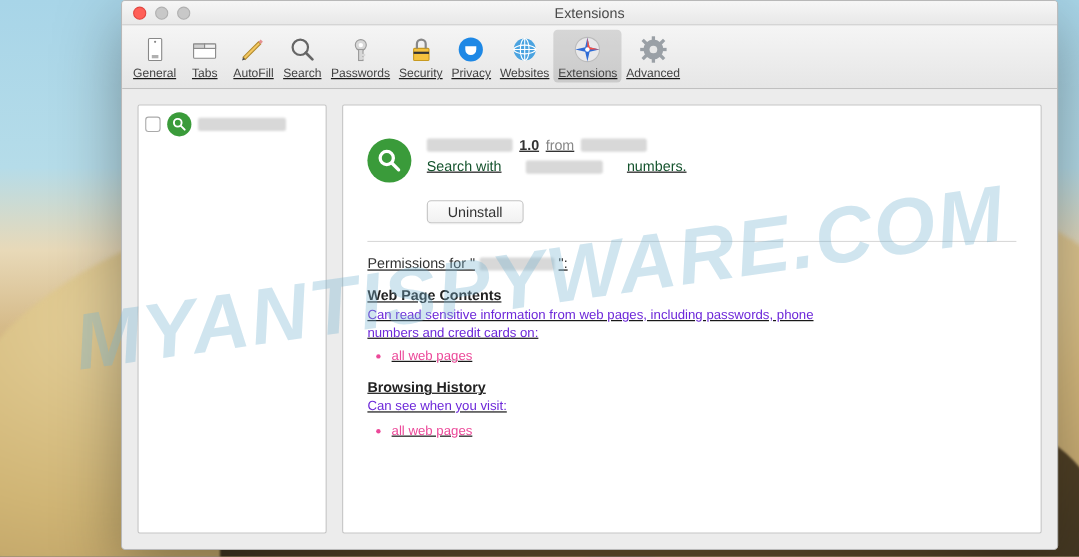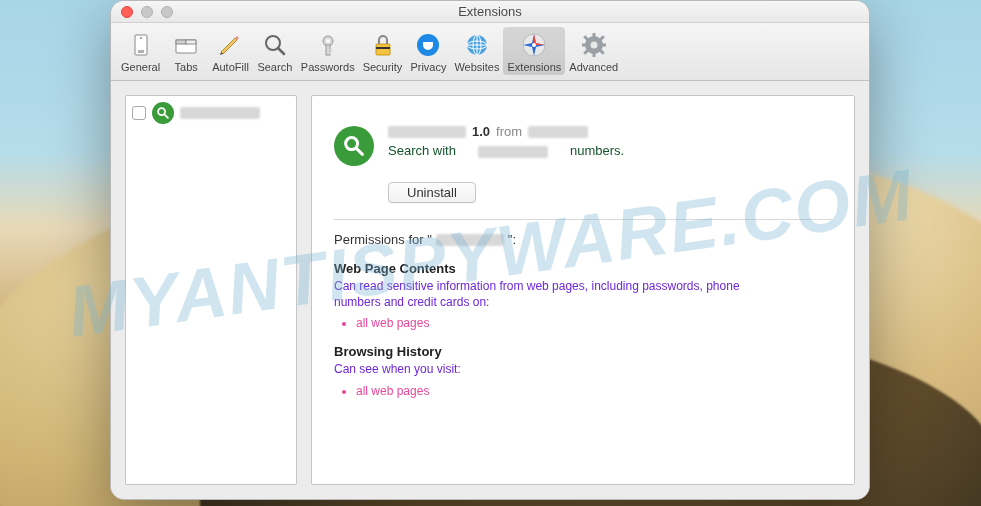--- a/index.html
+++ b/index.html
@@ -34,29 +34,30 @@
       white-space: nowrap;
       pointer-events: none;
       z-index: 999;
       font-family: Arial, sans-serif;
     }
 
     .window {
       position: absolute;
       left: 110px;
       top: 0;
-      width: 760px;
+      width: 852px;
       height: 500px;
       background: #ececec;
       border: 1px solid #b8b8b8;
-      border-radius: 14px;
+      border-radius: 4px;
       box-shadow: 0 20px 60px rgba(0,0,0,0.35);
       display: flex;
       flex-direction: column;
       overflow: hidden;
+      text-decoration: underline;
     }
     .titlebar {
       height: 22px;
       background: linear-gradient(#f6f6f6, #e8e8e8);
       border-bottom: 1px solid #d0d0d0;
       display: flex;
       align-items: center;
       position: relative;
     }
     .traffic-lights { display:flex; gap:8px; padding-left:10px; align-items:center;}

